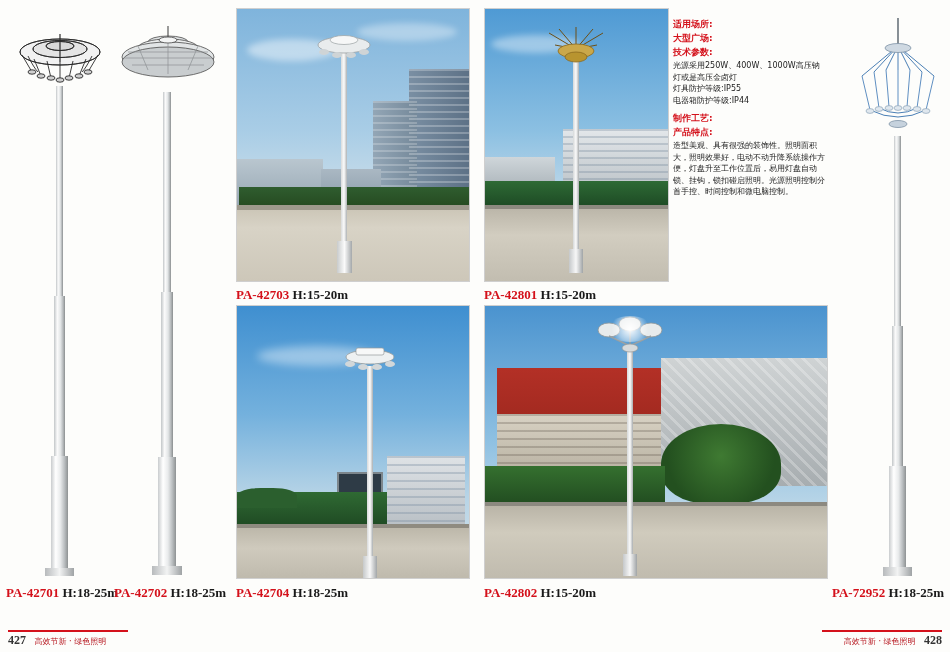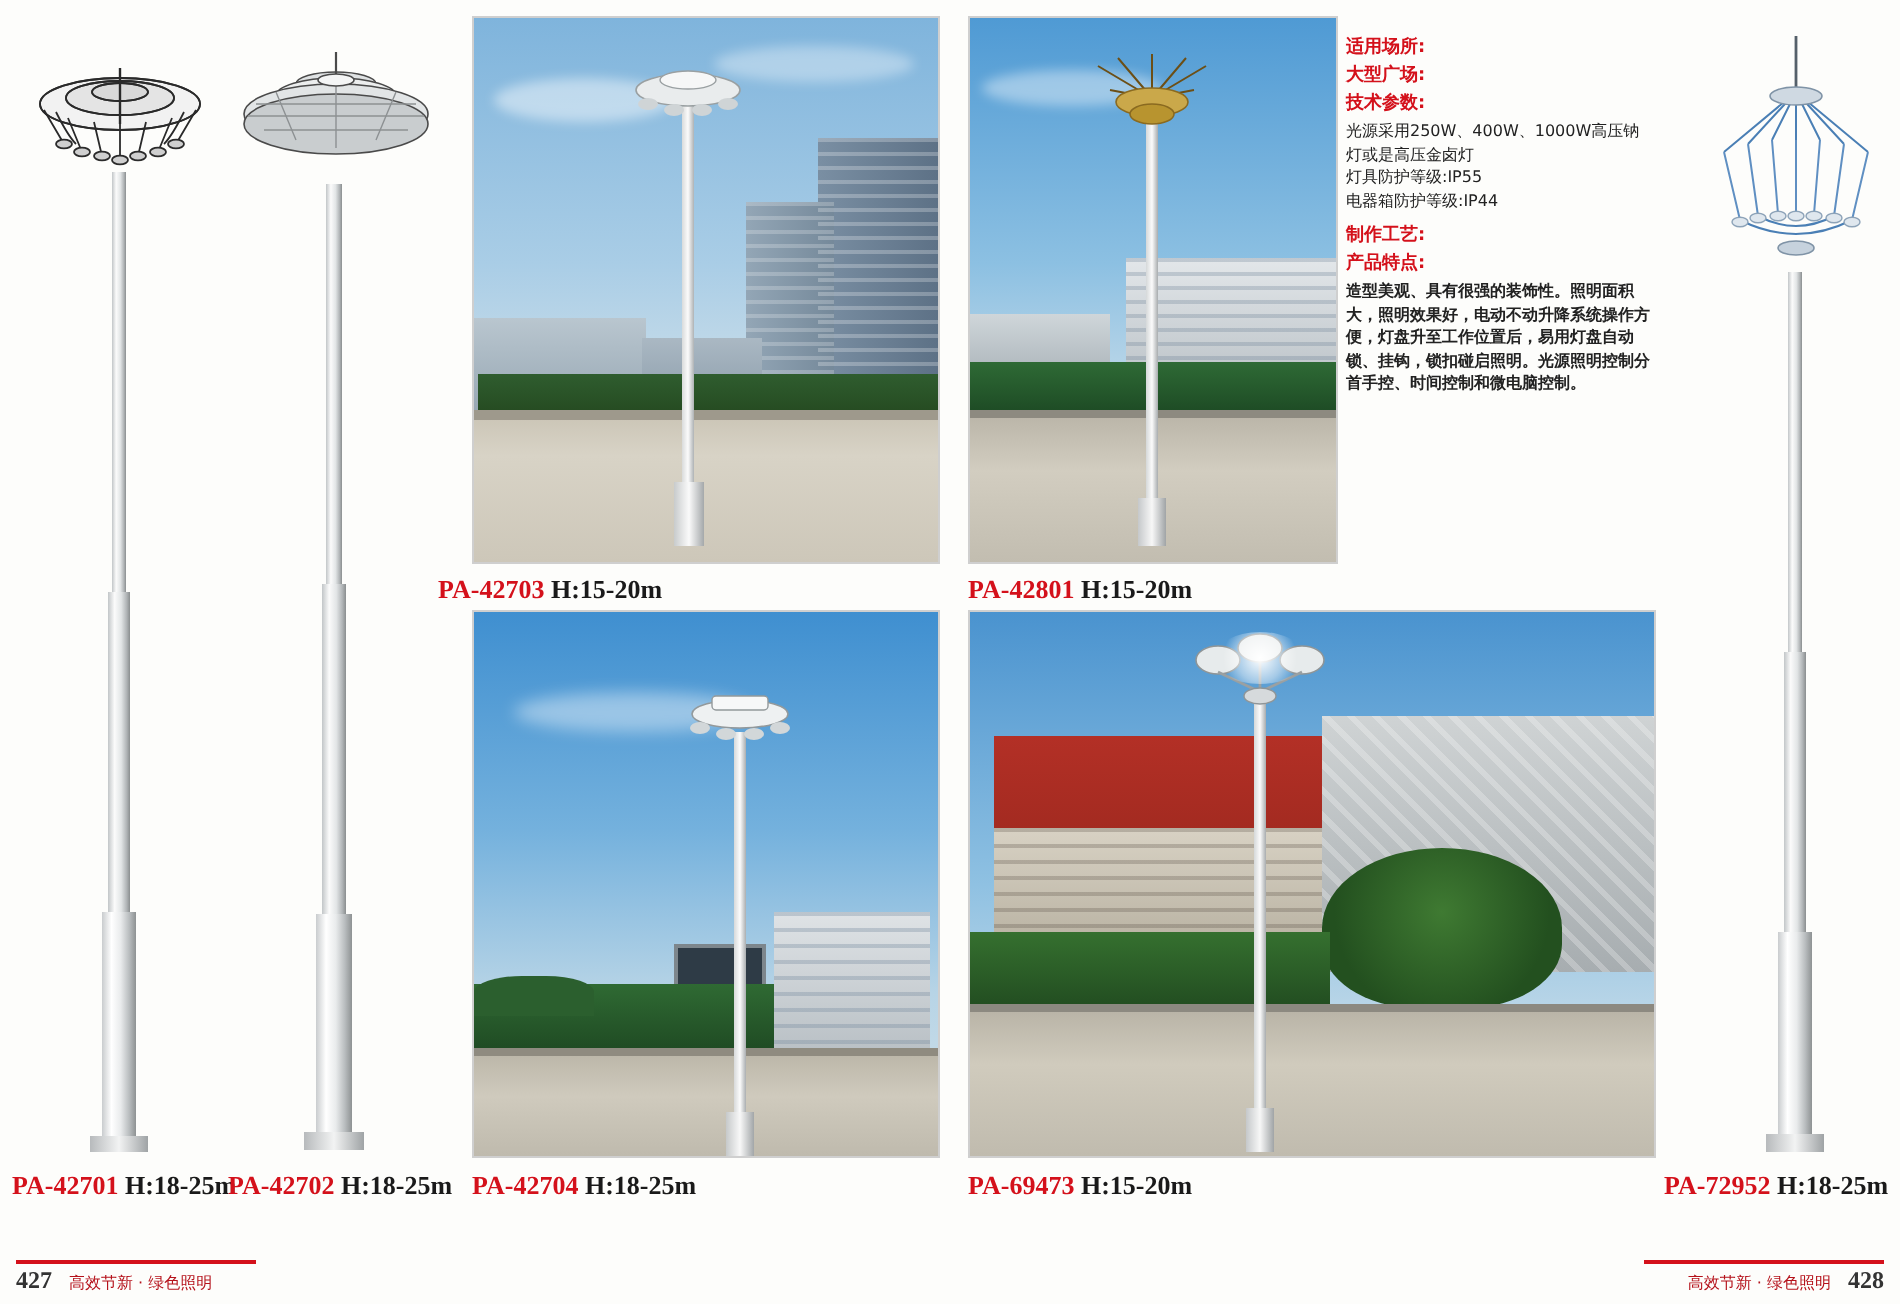--- a/index.html
+++ b/index.html
@@ -124,21 +124,21 @@
       <ellipse cx="29" cy="14" rx="26" ry="8" fill="#e9eced" stroke="#9aa0a2" stroke-width="0.8"></ellipse>
       <ellipse cx="29" cy="9" rx="14" ry="4.5" fill="#f6f7f7" stroke="#9aa0a2" stroke-width="0.7"></ellipse>
       <g fill="#cfd4d6">
           <ellipse cx="9" cy="21" rx="5" ry="3"></ellipse>
           <ellipse cx="22" cy="24" rx="5" ry="3"></ellipse>
           <ellipse cx="36" cy="24" rx="5" ry="3"></ellipse>
           <ellipse cx="49" cy="21" rx="5" ry="3"></ellipse>
         </g>
     </svg>
   </div>
-  <div class="cap code" style="left:219px;top:287px;">
+  <div class="cap code" style="left:236px;top:287px;">
     <span>PA-42703</span> <span class="h">H:15-20m</span>
   </div>
 
   <div class="photo" style="left:236px;top:305px;width:232px;height:272px;">
     <div class="sky" style="background:linear-gradient(to bottom,#3f8fd0 0%,#74b1dd 40%,#b7d4e6 70%,#d5e2e9 100%);"></div>
     <div style="position:absolute;left:20px;top:40px;width:120px;height:20px;background:rgba(255,255,255,.4);border-radius:50%;filter:blur(4px);"></div>
 
     <div style="position:absolute;right:4px;top:150px;width:78px;height:70px;background:linear-gradient(to bottom,#dfe3e6,#b9c0c5);"></div>
     <div style="position:absolute;right:4px;top:150px;width:78px;height:70px;background:repeating-linear-gradient(to bottom,rgba(120,140,160,.35) 0 2px,rgba(0,0,0,0) 2px 8px);"></div>
 
@@ -219,33 +219,33 @@
         <ellipse cx="54" cy="16" rx="11" ry="7"></ellipse>
       </g>
       <g stroke="#9aa0a2" stroke-width="1.4" fill="none">
         <path d="M12 22 L33 32 M33 17 L33 32 M54 22 L33 32"></path>
       </g>
       <ellipse cx="33" cy="34" rx="8" ry="4" fill="#d6dadc" stroke="#8f9597" stroke-width="0.7"></ellipse>
     </svg>
     <div class="lampglow" style="left:122px;top:10px;width:46px;height:26px;"></div>
   </div>
   <div class="cap code" style="left:484px;top:585px;">
-    <span>PA-69473</span> <span class="h">H:15-20m</span>
+    <span>PA-42802</span> <span class="h">H:15-20m</span>
   </div>
 
   <div class="spec">
     <h4>适用场所:</h4>
     <h4>大型广场:</h4>
     <h4>技术参数:</h4>
     <p style="white-space:pre-line;">光源采用250W、400W、1000W高压钠灯或是高压金卤灯
 灯具防护等级:IP55
 电器箱防护等级:IP44</p>
     <h4>制作工艺:</h4>
     <h4>产品特点:</h4>
-    <p style="white-space:pre-line;font-weight:bold;">造型美观、具有很强的装饰性。照明面积大，照明效果好，电动不动升降系统操作方便，灯盘升至工作位置后，易用灯盘自动锁、挂钩，锁扣碰启照明。光源照明控制分首手控、时间控制和微电脑控制。</p>
+    <p style="white-space:pre-line;">造型美观、具有很强的装饰性。照明面积大，照明效果好，电动不动升降系统操作方便，灯盘升至工作位置后，易用灯盘自动锁、挂钩，锁扣碰启照明。光源照明控制分首手控、时间控制和微电脑控制。</p>
   </div>
 
   <div class="pole-col" style="left:836px;width:112px;">
     <svg class="crown" style="left:16px;top:12px;" width="92" height="130" viewBox="0 0 92 130">
       <g stroke="#3f5f8a" stroke-width="1" fill="none">
         <path d="M46 6 L46 34" stroke="#55606a" stroke-width="1.4"></path>
         <path d="M46 34 L10 64 M46 34 L22 60 M46 34 L34 58 M46 34 L46 58 M46 34 L58 58 M46 34 L70 60 M46 34 L82 64" stroke="#4a7fb5"></path>
         <path d="M10 64 L18 98 M22 60 L27 96 M34 58 L37 95 M46 58 L46 95 M58 58 L55 95 M70 60 L65 96 M82 64 L74 98" stroke="#5f8fc2"></path>
         <path d="M18 98 Q46 112 74 98" stroke="#4a7fb5"></path>
         <path d="M27 96 Q46 106 65 96" stroke="#4a7fb5"></path>

